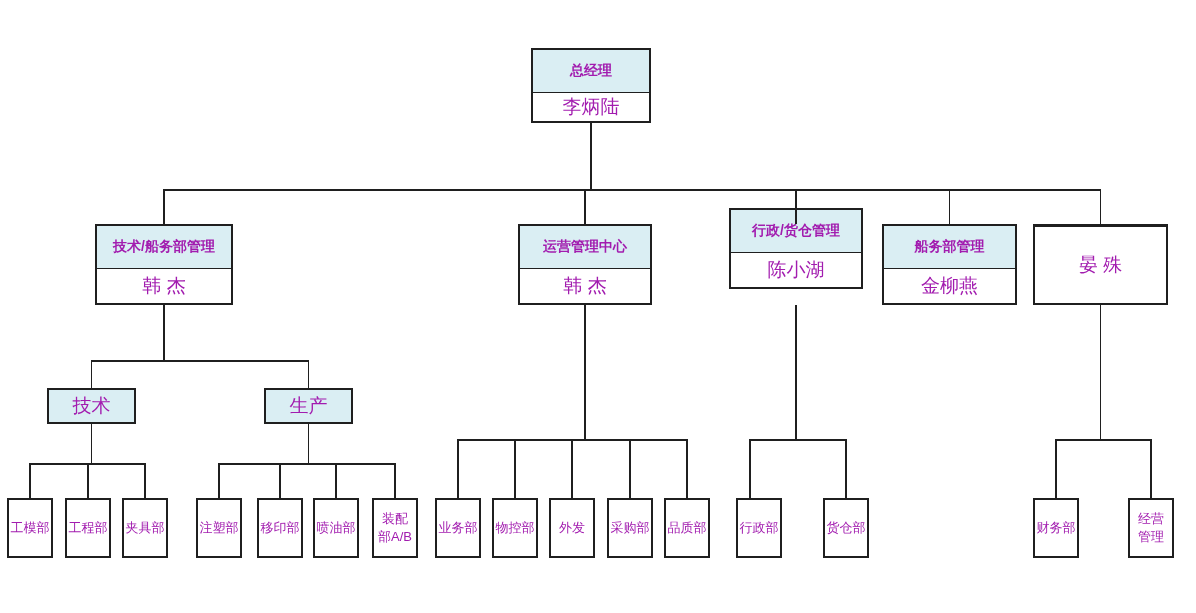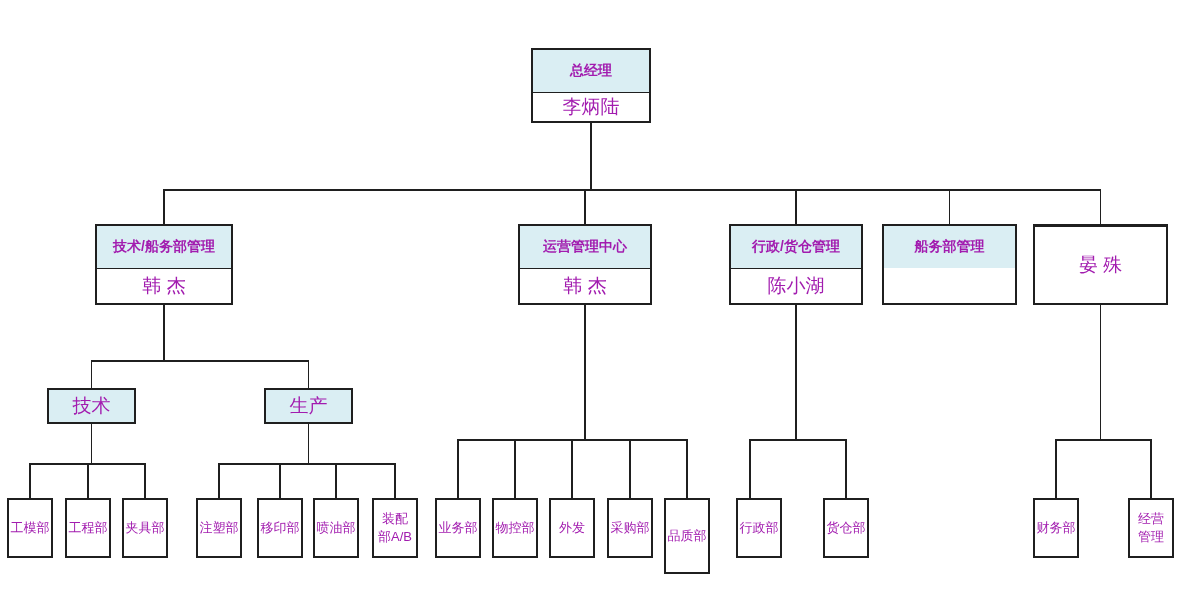--- a/index.html
+++ b/index.html
@@ -79,45 +79,46 @@
       <div class="nm">李炳陆</div>
     </div>
     <div class="node branch" style="left: 95px; top: 224px; width: 138px; height: 81px;">
       <div class="hdr" style="height: 42px;">技术/船务部管理</div>
       <div class="nm">韩 杰</div>
     </div>
     <div class="node branch" style="left: 518px; top: 224px; width: 134px; height: 81px;">
       <div class="hdr" style="height: 42px;">运营管理中心</div>
       <div class="nm">韩 杰</div>
     </div>
-    <div class="node branch" style="left: 729px; top: 224px; width: 134px; height: 81px;">
+    <div class="node branch" style="left: 729px; top: 208px; width: 134px; height: 81px;">
       <div class="hdr" style="height: 42px;">行政/货仓管理</div>
       <div class="nm">陈小湖</div>
     </div>
     <div class="node branch" style="left: 882px; top: 224px; width: 135px; height: 81px;">
       <div class="hdr" style="height: 42px;">船务部管理</div>
+      <div class="nm">金柳燕</div>
     </div>
     <div class="node branch" style="left: 1033px; top: 224px; width: 135px; height: 81px;">
       <div class="nm">晏 殊</div>
     </div>
     <div class="node group" style="left: 47px; top: 388px; width: 89px; height: 36px;">技术</div>
     <div class="node group" style="left: 264px; top: 388px; width: 89px; height: 36px;">生产</div>
     <div class="node leaf" style="left: 7px; top: 498px; width: 46px; height: 60px;">工模部</div>
     <div class="node leaf" style="left: 65px; top: 498px; width: 46px; height: 60px;">工程部</div>
     <div class="node leaf" style="left: 122px; top: 498px; width: 46px; height: 60px;">夹具部</div>
     <div class="node leaf" style="left: 196px; top: 498px; width: 46px; height: 60px;">注塑部</div>
     <div class="node leaf" style="left: 257px; top: 498px; width: 46px; height: 60px;">移印部</div>
     <div class="node leaf" style="left: 313px; top: 498px; width: 46px; height: 60px;">喷油部</div>
     <div class="node leaf" style="left: 372px; top: 498px; width: 46px; height: 60px;">装配
 部A/B</div>
     <div class="node leaf" style="left: 435px; top: 498px; width: 46px; height: 60px;">业务部</div>
     <div class="node leaf" style="left: 492px; top: 498px; width: 46px; height: 60px;">物控部</div>
     <div class="node leaf" style="left: 549px; top: 498px; width: 46px; height: 60px;">外发</div>
     <div class="node leaf" style="left: 607px; top: 498px; width: 46px; height: 60px;">采购部</div>
-    <div class="node leaf" style="left: 664px; top: 498px; width: 46px; height: 76px;">品质部</div>
+    <div class="node leaf" style="left: 664px; top: 498px; width: 46px; height: 60px;">品质部</div>
     <div class="node leaf" style="left: 736px; top: 498px; width: 46px; height: 60px;">行政部</div>
     <div class="node leaf" style="left: 823px; top: 498px; width: 46px; height: 60px;">货仓部</div>
     <div class="node leaf" style="left: 1033px; top: 498px; width: 46px; height: 60px;">财务部</div>
     <div class="node leaf" style="left: 1128px; top: 498px; width: 46px; height: 60px;">经营
 管理</div>
     <div class="line" style="left: 590.25px; top: 123px; width: 1.5px; height: 67px;"></div>
     <div class="line" style="left: 163.25px; top: 189.25px; width: 938px; height: 1.5px;"></div>
     <div class="line" style="left: 163.25px; top: 190px; width: 1.5px; height: 34px;"></div>
     <div class="line" style="left: 584.25px; top: 190px; width: 1.5px; height: 34px;"></div>
     <div class="line" style="left: 795.25px; top: 190px; width: 1.5px; height: 34px;"></div>

